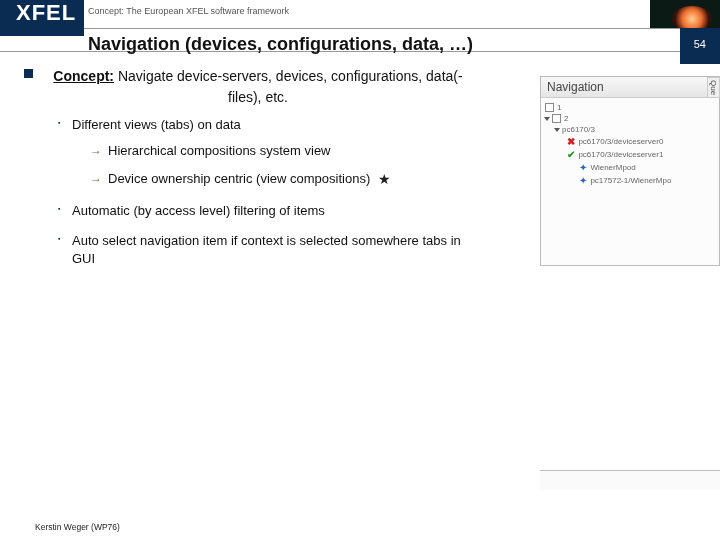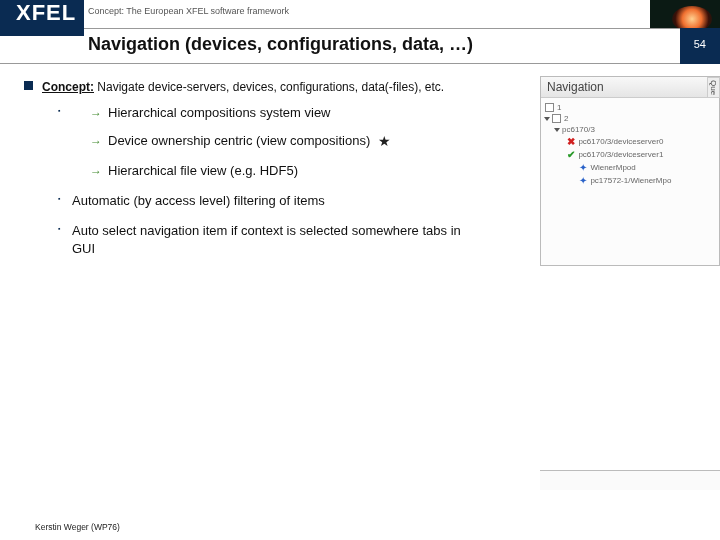--- a/index.html
+++ b/index.html
@@ -2,28 +2,28 @@
 <html><head>
 <meta charset="utf-8">
 <style>
   * { margin:0; padding:0; box-sizing:border-box; }
   body { width:720px; height:540px; font-family:Arial,Helvetica,sans-serif; background:#fff; position:relative; overflow:hidden; }
   .topbar { position:relative; height:28px; background:#fff; }
   .topbar .stripe { position:absolute; left:0; top:0; width:6px; height:28px; background:#f08a24; }
   .topbar .label { position:absolute; left:88px; top:6px; font-size:9px; color:#555; }
   .topbar .right-img { position:absolute; right:0; top:0; width:70px; height:48px; background:#0b1a14; overflow:hidden; }
   .glow { position:absolute; right:8px; top:6px; width:40px; height:26px; border-radius:50%; background:radial-gradient(circle,#ffd090 0%,#f07030 40%,#3a1008 70%,#0b1a14 100%); }
-  .titlebar { position:relative; height:36px; background:#fff; border-top:1px solid #999; border-bottom:1px solid #999;padding-left:10px; }
+  .titlebar { position:relative; height:24px; background:#fff; border-top:1px solid #999; border-bottom:1px solid #999;padding-left:10px; }
   .logo-rect { position:absolute; left:0; top:0; width:84px; height:64px; background:#0a2b52; z-index:5; top:-28px; height:64px; }
   .logo-rect .xfel { position:absolute; left:16px; top:28px; font-size:22px; font-weight:800; color:#fff; letter-spacing:1px; }
   .titlebar h1 { position:absolute; left:88px; top:5px; font-size:18px; font-weight:700; color:#111; }
   .pagenum-box { position:absolute; right:0; top:28px; width:40px; height:36px; background:#0a2b52;text-align:center; }
   .pagenum-box span { position:absolute; right:14px; top:10px; font-size:11px; color:#fff; }
   .content { position:relative; padding:14px 0 0 24px; }
-  .concept { font-size:12px; color:#111; position:relative; padding-left:18px; line-height:1.5; max-width:450px; }
+  .concept { font-size:14px; color:#111; position:relative; padding-left:18px; line-height:1.5; max-width:450px;text-align:center; }
   .concept .sq { position:absolute; left:0; top:3px; width:9px; height:9px; background:#0a2b52; }
   .concept b { font-weight:700; }
   .concept u { text-decoration:underline; }
   ul.sub { list-style:none; margin:8px 0 0 34px; }
   ul.sub > li { position:relative; padding-left:14px; font-size:13px; color:#111; margin-bottom:12px; max-width:410px; line-height:1.4; }
   ul.sub > li::before { content:"\25AA"; position:absolute; left:0; top:2px; font-size:7px; color:#0a2b52; }
   ul.arrow { list-style:none; margin:8px 0 0 18px; }
   ul.arrow > li { position:relative; padding-left:18px; font-size:13px; color:#111; margin-bottom:10px; }
   ul.arrow > li::before { content:"\2192"; position:absolute; left:0; top:0; font-size:12px; color:#418a2f; font-weight:bold; }
   .star { display:inline-block; margin-left:4px; vertical-align:middle; font-size:14px; color:#222; }
@@ -69,24 +69,24 @@
   <span>54</span>
 </div>
 
 <div class="content">
   <div class="concept">
     <span class="sq"></span>
     <b><u>Concept:</u></b><span> Navigate device-servers, devices, configurations, data(-files), etc.</span>
   </div>
   <ul class="sub">
     <li>
+      <span>Different views (tabs) on data</span>
       <ul class="arrow">
         <li>Hierarchical compositions system view</li>
         <li><span>Device ownership centric (view compositions)</span> <span class="star">★</span></li>
-        <li>Hierarchical file view (e.g. HDF5)</li>
       </ul>
     </li>
     <li>Automatic (by access level) filtering of items</li>
     <li>Auto select navigation item if context is selected somewhere tabs in GUI</li>
   </ul>
 </div>
 
 <div class="nav-shot">
   <div class="hdr">Navigation</div>
   <div class="tabs">

